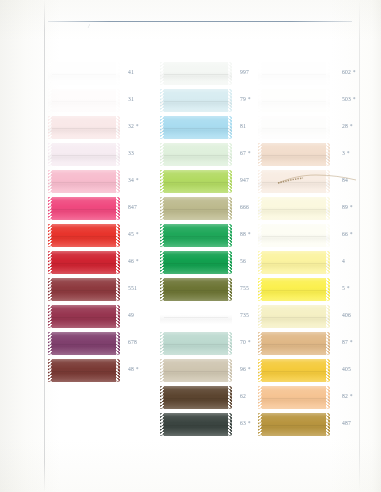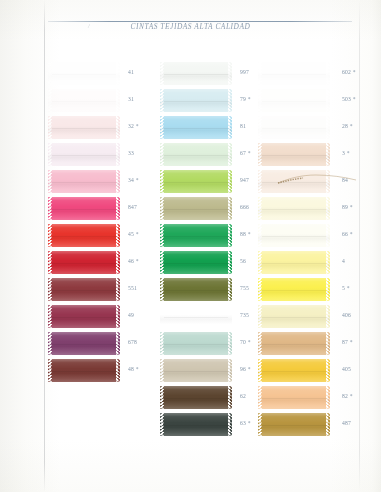--- a/index.html
+++ b/index.html
@@ -164,21 +164,20 @@
 <body>
 
 <div id="page">
 
   <div id="paper-tint"></div>
   <div id="gutter-line"></div>
   <div id="right-edge-line"></div>
 
   <div id="header-rule"></div>
   <div id="header-mark">/</div>
-  <div id="header-title">CINTAS TEJIDAS ALTA CALIDAD</div>
 
   <div class="column" id="col-left">
       <div class="swatch-row">
         <div class="ribbon" style="opacity: 0.28;">
           <div class="zig l" style="background: repeating-linear-gradient(135deg, rgb(254, 254, 254) 0px, rgb(254, 254, 254) 1.6px, rgba(0, 0, 0, 0) 1.6px, rgba(0, 0, 0, 0) 3.2px) 0% 0% / 100% 3.2px;"></div>
           <div class="body" style="background: rgb(254, 254, 254);"></div>
           <div class="zig r" style="background: repeating-linear-gradient(45deg, rgb(254, 254, 254) 0px, rgb(254, 254, 254) 1.6px, rgba(0, 0, 0, 0) 1.6px, rgba(0, 0, 0, 0) 3.2px) 0% 0% / 100% 3.2px;"></div>
           <div class="fold"></div>
           <div class="sheen"></div>
         </div>

